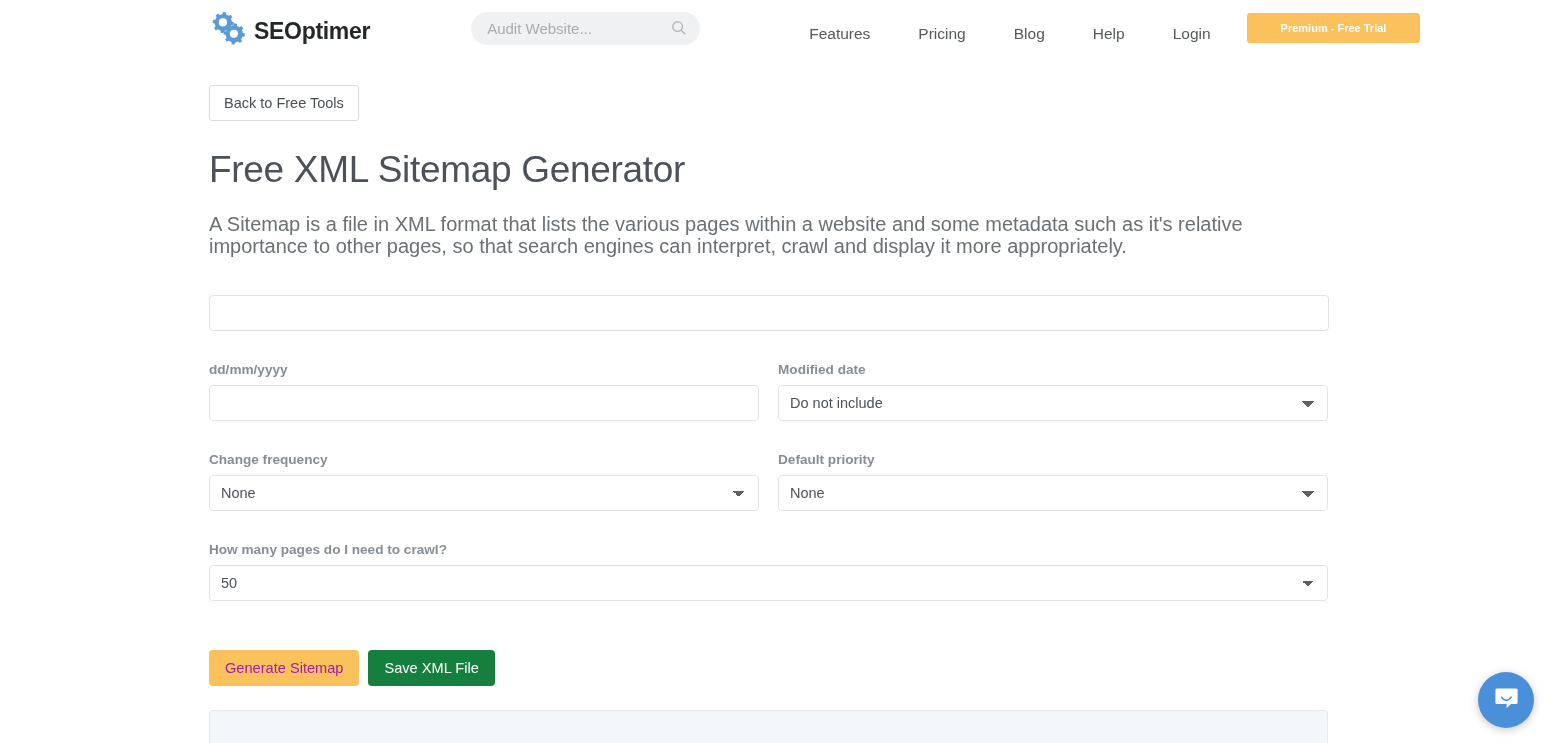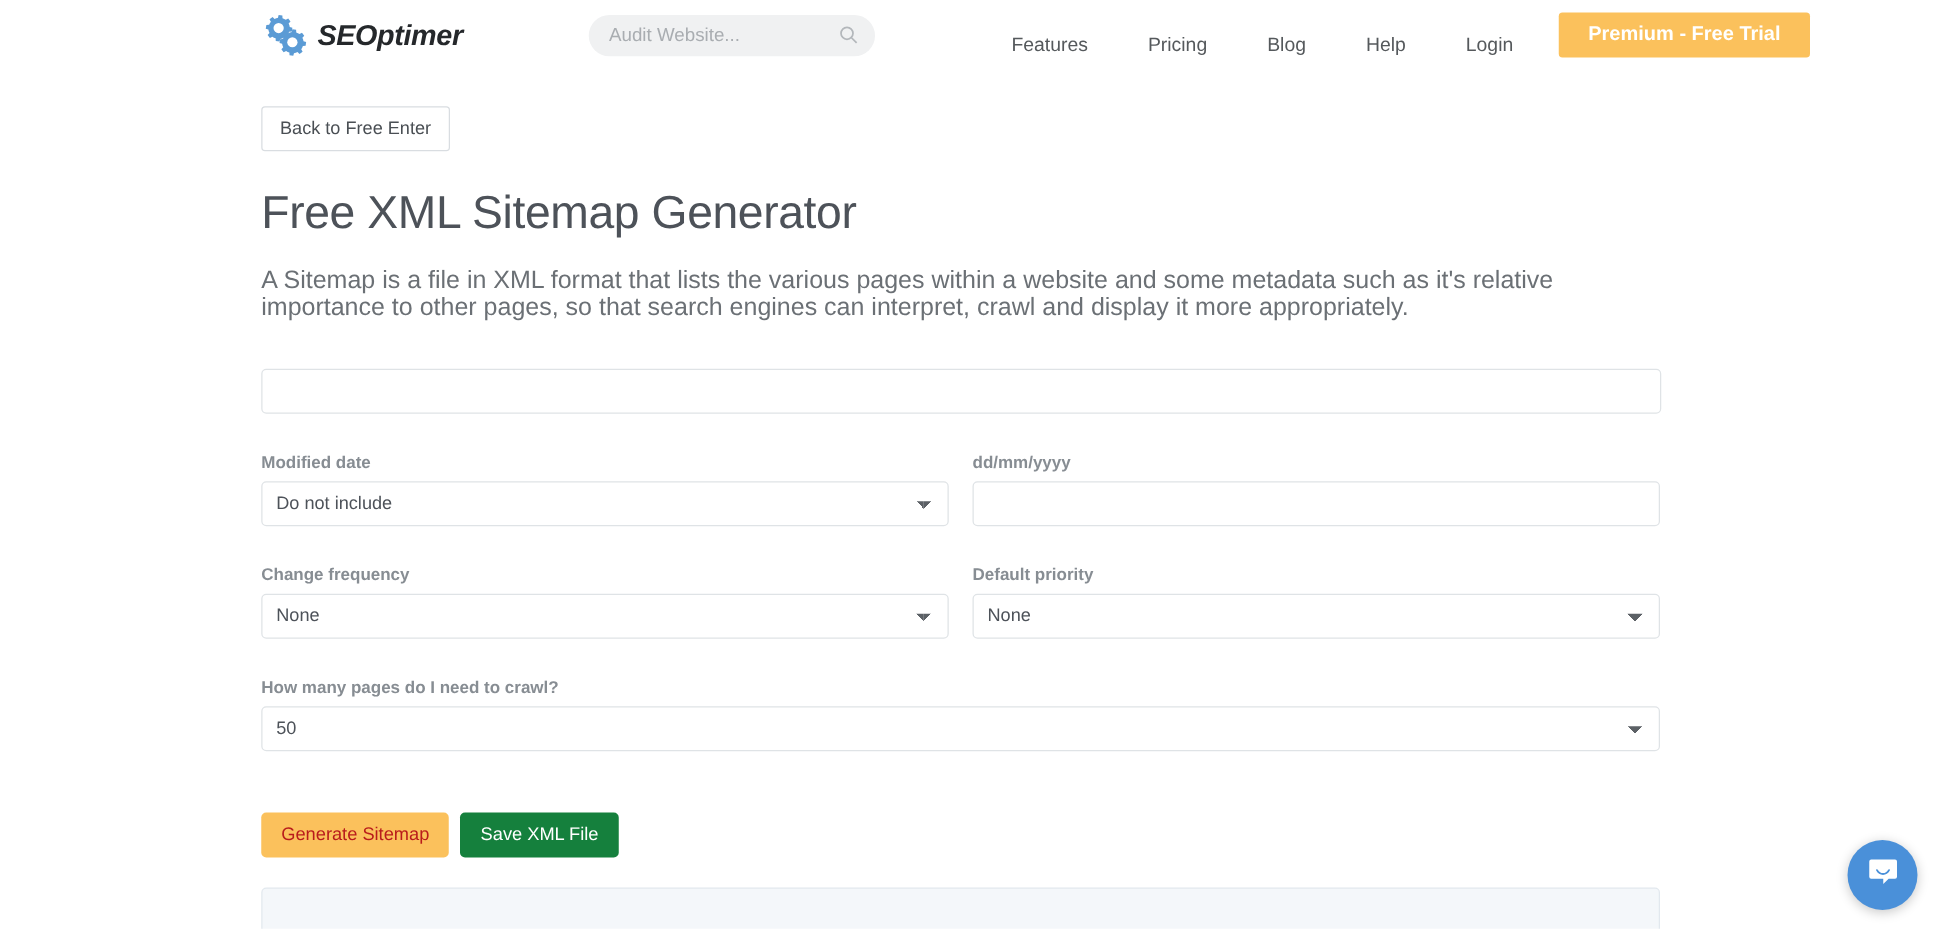--- a/index.html
+++ b/index.html
@@ -14,24 +14,23 @@
   
   .header {
     height: 56px;
     display: flex;
     align-items: center;
     background: #ffffff;
     position: relative;
   }
   .logo-wrap {
     display: flex;
-    align-items: center;
+    align-items: flex-end;
     margin-left: 209px;
     gap: 7px;
-    font-style: italic;
   }
   .logo-mark { width: 38px; height: 34px; display: block; }
   .logo-text {
     font-size: 23px;
     font-weight: bold;
     color: #25282b;
     letter-spacing: -0.3px;
   }
   .search-pill {
     margin-left: 101px;
@@ -66,25 +65,25 @@
     font-size: 15.5px;
     color: #55595c;
     text-decoration: none;
     padding: 0 24px;
     white-space: nowrap;
   }
   .btn-premium {
     margin-left: 12px;
     background: #fbc15c;
     color: #ffffff;
-    font-size: 16px;
+    font-size: 11px;
     font-weight: bold;
     border: 0;
     border-radius: 3px;
-    padding: 9px 24px;
+    padding: 9px 34px;
     cursor: pointer;
     white-space: nowrap;
     font-family: "Liberation Sans", sans-serif;
   }
 
   
   .content { margin-left: 209px; width: 1120px; position: relative; }
 
   .btn-back {
     margin-top: 29px;
@@ -148,21 +147,21 @@
       calc(100% - 19px) 15px,
       calc(100% - 13px) 15px;
     background-size: 6px 6px, 6px 6px;
     background-repeat: no-repeat;
     cursor: pointer;
   }
 
   .actions { margin-top: 49px; display: flex; gap: 9px; }
   .btn-generate {
     background: #fbc15c;
-    color: #b91c1c;
+    color: #a21caf;
     border: 0;
     border-radius: 4px;
     font-size: 14.6px;
     padding: 10px 16px;
     cursor: pointer;
     font-family: "Liberation Sans", sans-serif;
   }
   .btn-save {
     background: #15803d;
     color: #ffffff;
@@ -235,42 +234,42 @@
     <a href="#">Pricing</a>
     <a href="#">Blog</a>
     <a href="#">Help</a>
     <a href="#">Login</a>
     <button class="btn-premium">Premium - Free Trial</button>
   </nav>
 </div>
 
 <div class="content">
 
-  <button class="btn-back">Back to Free Enter</button>
+  <button class="btn-back">Back to Free Tools</button>
 
   <h1 class="page-title">Free XML Sitemap Generator</h1>
 
   <p class="page-desc">A Sitemap is a file in XML format that lists the various pages within a website and some metadata such as it's relative importance to other pages, so that search engines can interpret, crawl and display it more appropriately.</p>
 
   
   <div class="form-block">
     <input class="inp col-full" type="text" value="" placeholder="" style="">
   </div>
 
   
   <div class="row2">
+    <div class="col">
+      <div class="field-label">dd/mm/yyyy</div>
+      <input class="inp" type="text" value="" placeholder="" style="">
+    </div>
     <div class="col">
       <div class="field-label">Modified date</div>
       <select class="sel">
         <option>Do not include</option>
       </select>
-    </div>
-    <div class="col">
-      <div class="field-label">dd/mm/yyyy</div>
-      <input class="inp" type="text" value="" placeholder="" style="">
     </div>
   </div>
 
   
   <div class="row2">
     <div class="col">
       <div class="field-label">Change frequency</div>
       <select class="sel">
         <option>None</option>
       </select>

